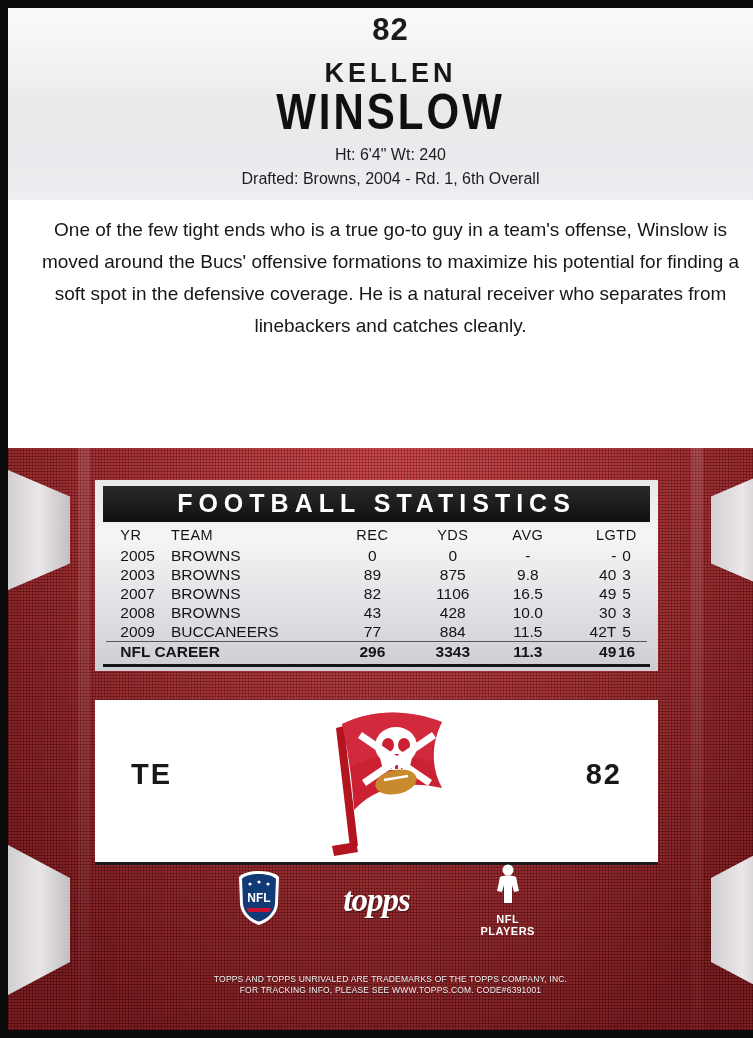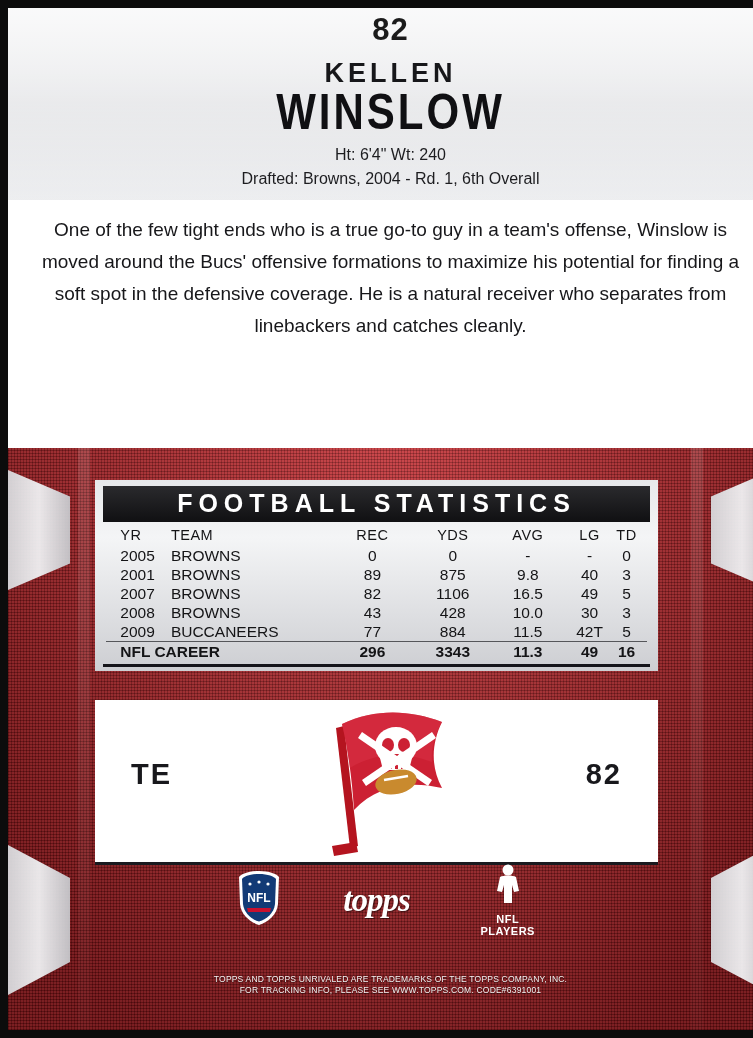--- a/index.html
+++ b/index.html
@@ -150,21 +150,21 @@
     padding: 1px 0 3px 0;
   }
   table.stats td {
     padding: 0.5px 0;
   }
   .col-yr   { width: 12%; text-align: left; padding-left: 14px !important; }
   .col-team { width: 30%; text-align: left; }
   .col-rec  { width: 15%; text-align: center; }
   .col-yds  { width: 15%; text-align: center; }
   .col-avg  { width: 13%; text-align: center; }
-  .col-lg   { width: 10%; text-align: center; }
+  .col-lg   { width: 10%; text-align: right; }
   .col-td   { width: 10%; text-align: center; padding-right: 10px !important; }
   tr.career td {
     font-weight: bold;
     border-top: 1px solid #55565a;
     padding-top: 1px;
   }
   tr.career td.col-yr { letter-spacing: 0; }
   .career-sep {
     height: 3px;
     background: #15151a;
@@ -332,21 +332,21 @@
         <tr>
           <td class="col-yr">2005</td>
           <td class="col-team">BROWNS</td>
           <td class="col-rec">0</td>
           <td class="col-yds">0</td>
           <td class="col-avg">-</td>
           <td class="col-lg">-</td>
           <td class="col-td">0</td>
         </tr>
         <tr>
-          <td class="col-yr">2001</td>
+          <td class="col-yr">2003</td>
           <td class="col-team">BROWNS</td>
           <td class="col-rec">89</td>
           <td class="col-yds">875</td>
           <td class="col-avg">9.8</td>
           <td class="col-lg">40</td>
           <td class="col-td">3</td>
         </tr>
         <tr>
           <td class="col-yr">2007</td>
           <td class="col-team">BROWNS</td>

